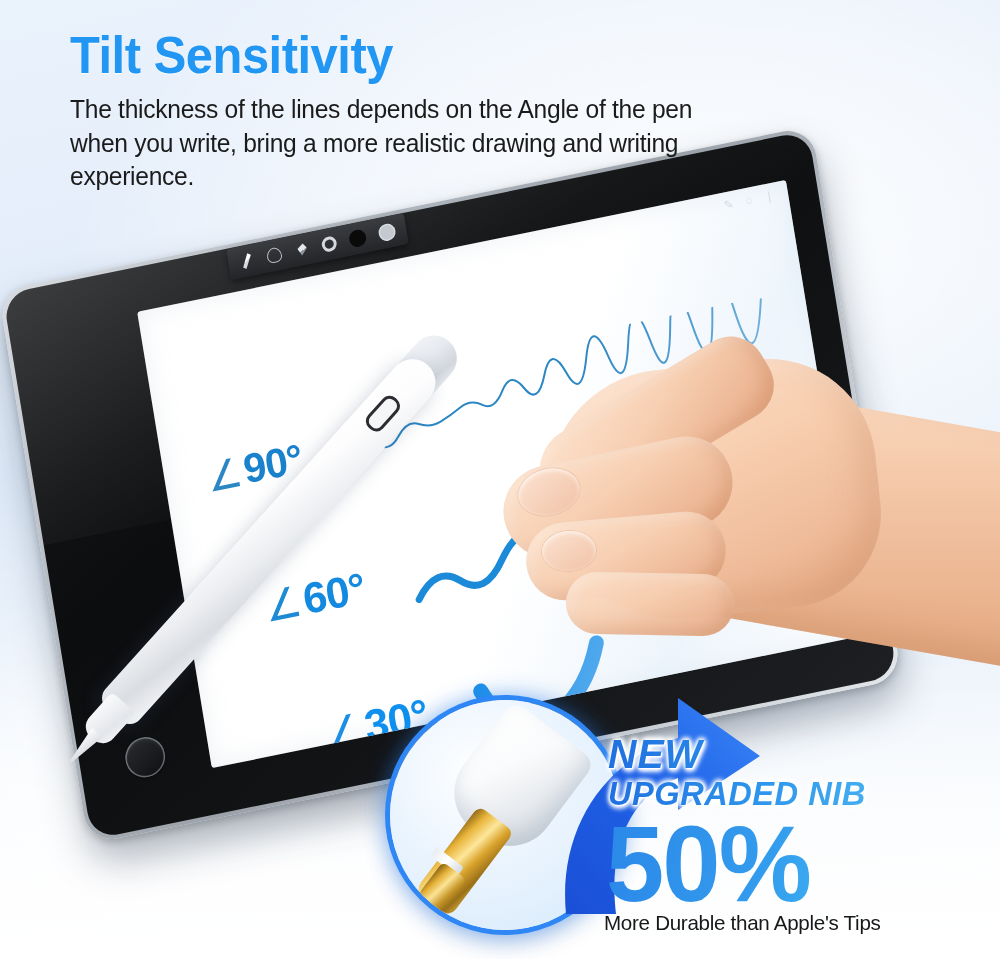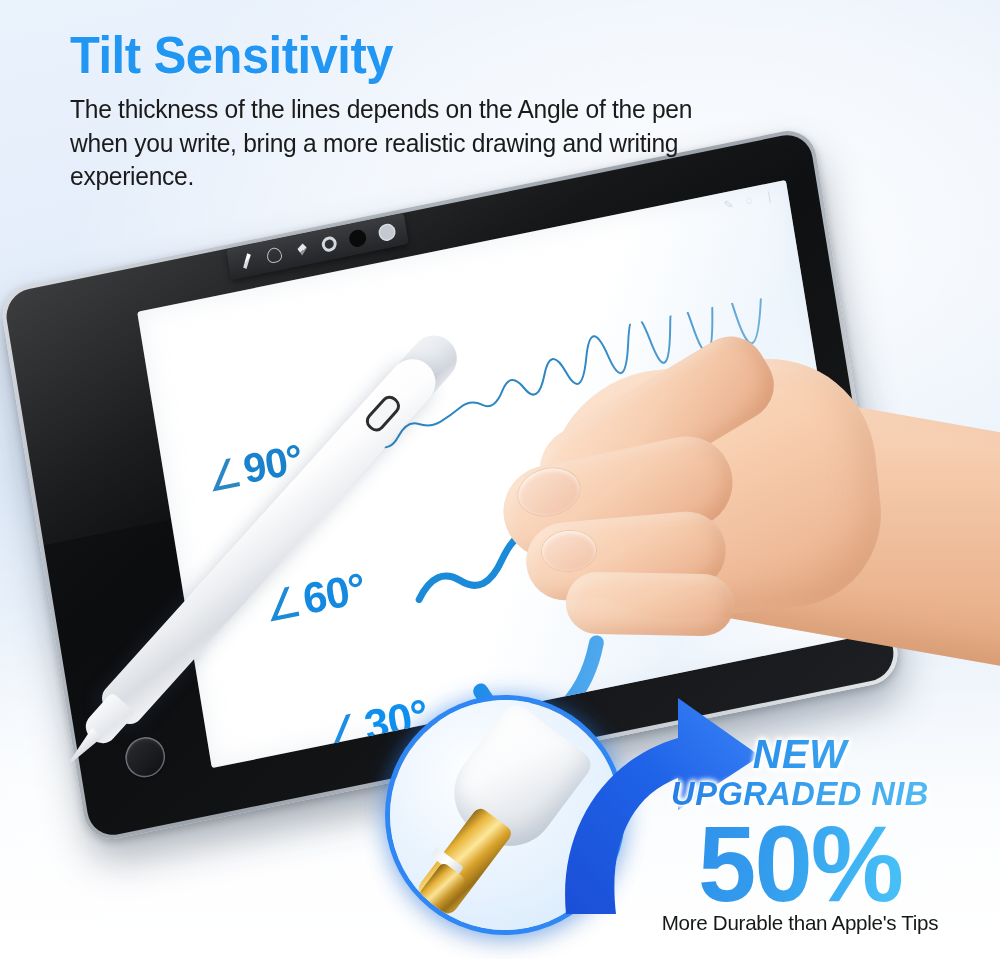--- a/index.html
+++ b/index.html
@@ -246,21 +246,21 @@
     border-radius:6px 6px 10px 10px;
   }
   .nib-ring{
     position:absolute; left:40px; top:156px; width:34px; height:11px;
     background:linear-gradient(90deg,#e9edf1,#ffffff,#d6dbe1);
     transform:rotate(37deg); border-radius:3px;
   }
   .arrow{ position:absolute; left:160px; top:-18px; width:250px; height:240px; z-index:28; }
 
   
-  .promo{ position:absolute; left:600px; top:735px; width:400px; z-index:35; text-align:center; }
+  .promo{ position:absolute; left:600px; top:735px; width:400px; z-index:35; }
   .promo-new{
     font-size:41px; font-weight:bold; font-style:italic;
     letter-spacing:1px; line-height:.96;
     background:linear-gradient(95deg,#1f6fe0 0%,#2f96ec 45%,#56c2f4 100%);
     -webkit-background-clip:text; background-clip:text; color:transparent;
     -webkit-text-stroke:0px;
     filter:drop-shadow(0 0 3px #fff) drop-shadow(0 0 2px #fff) drop-shadow(1px 1px 0 #fff);
     transform:scaleX(.96);
   }
   .promo-upg{

